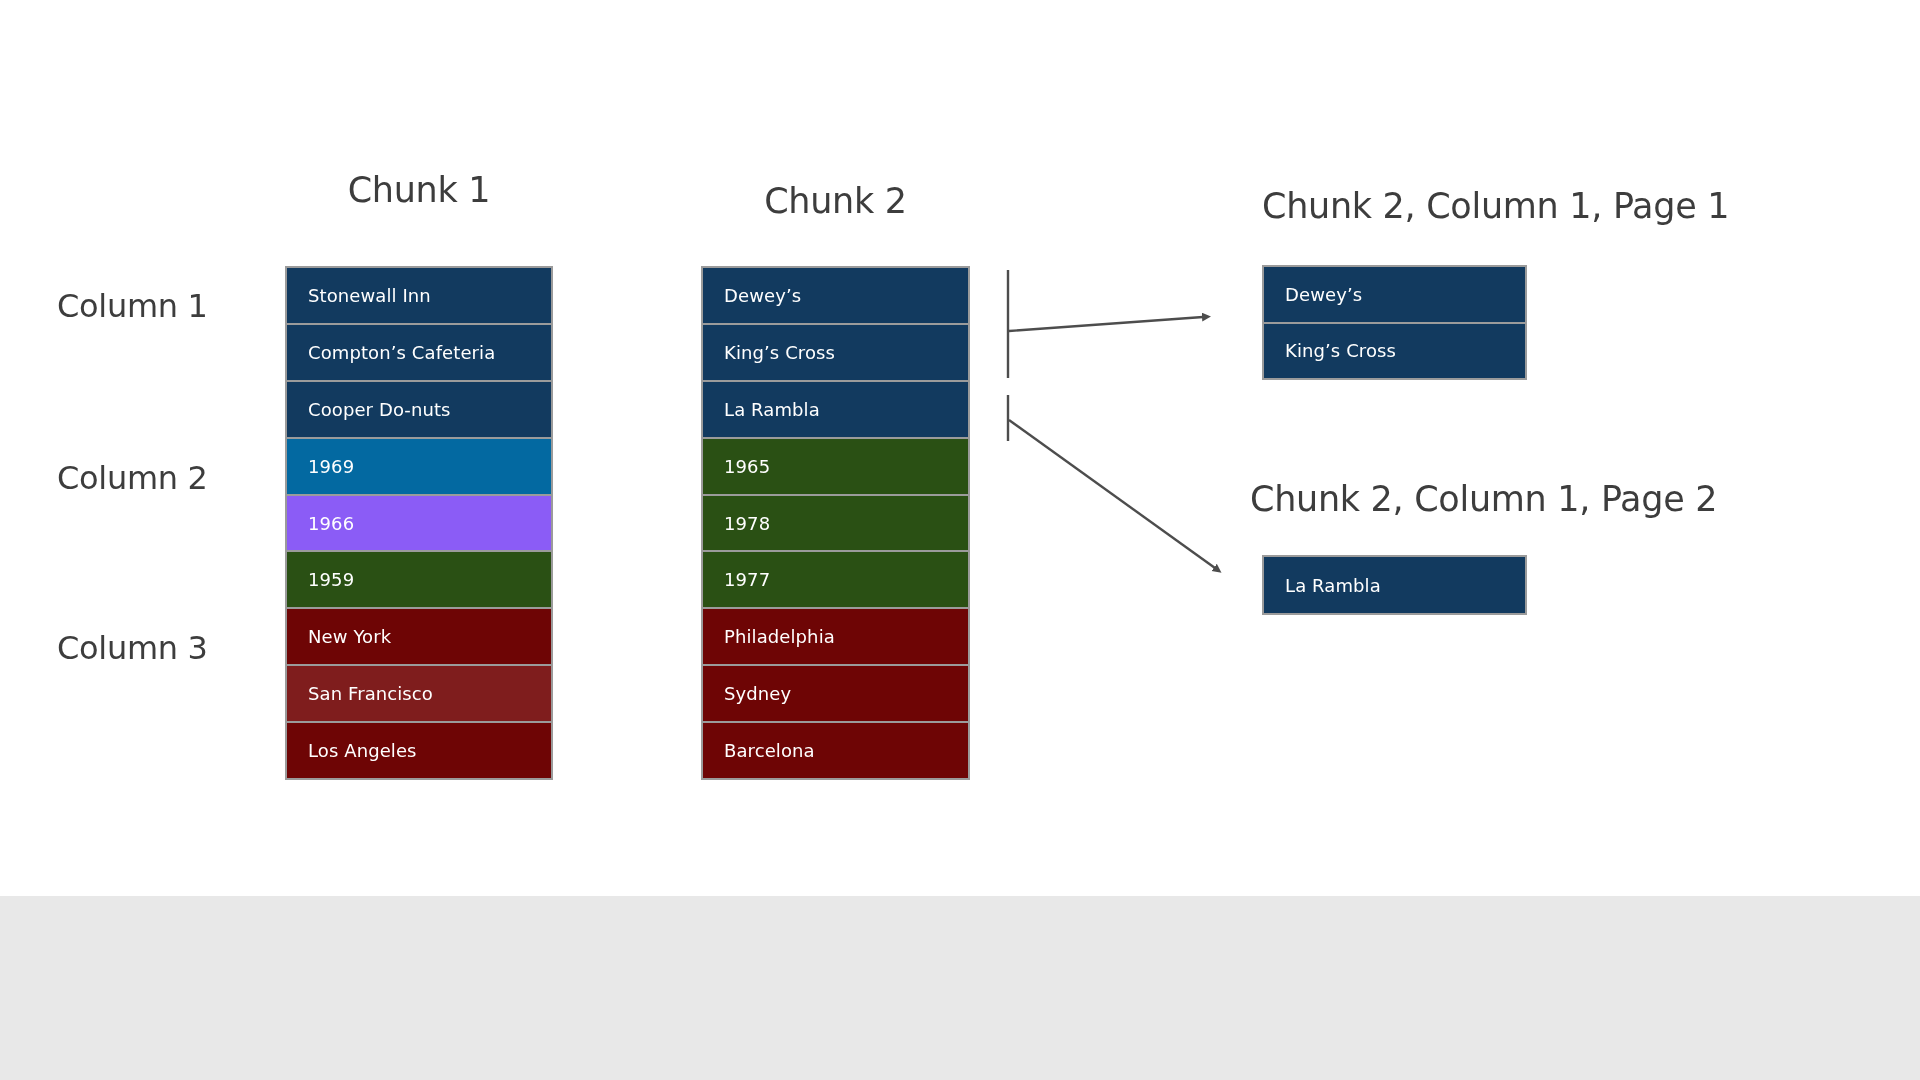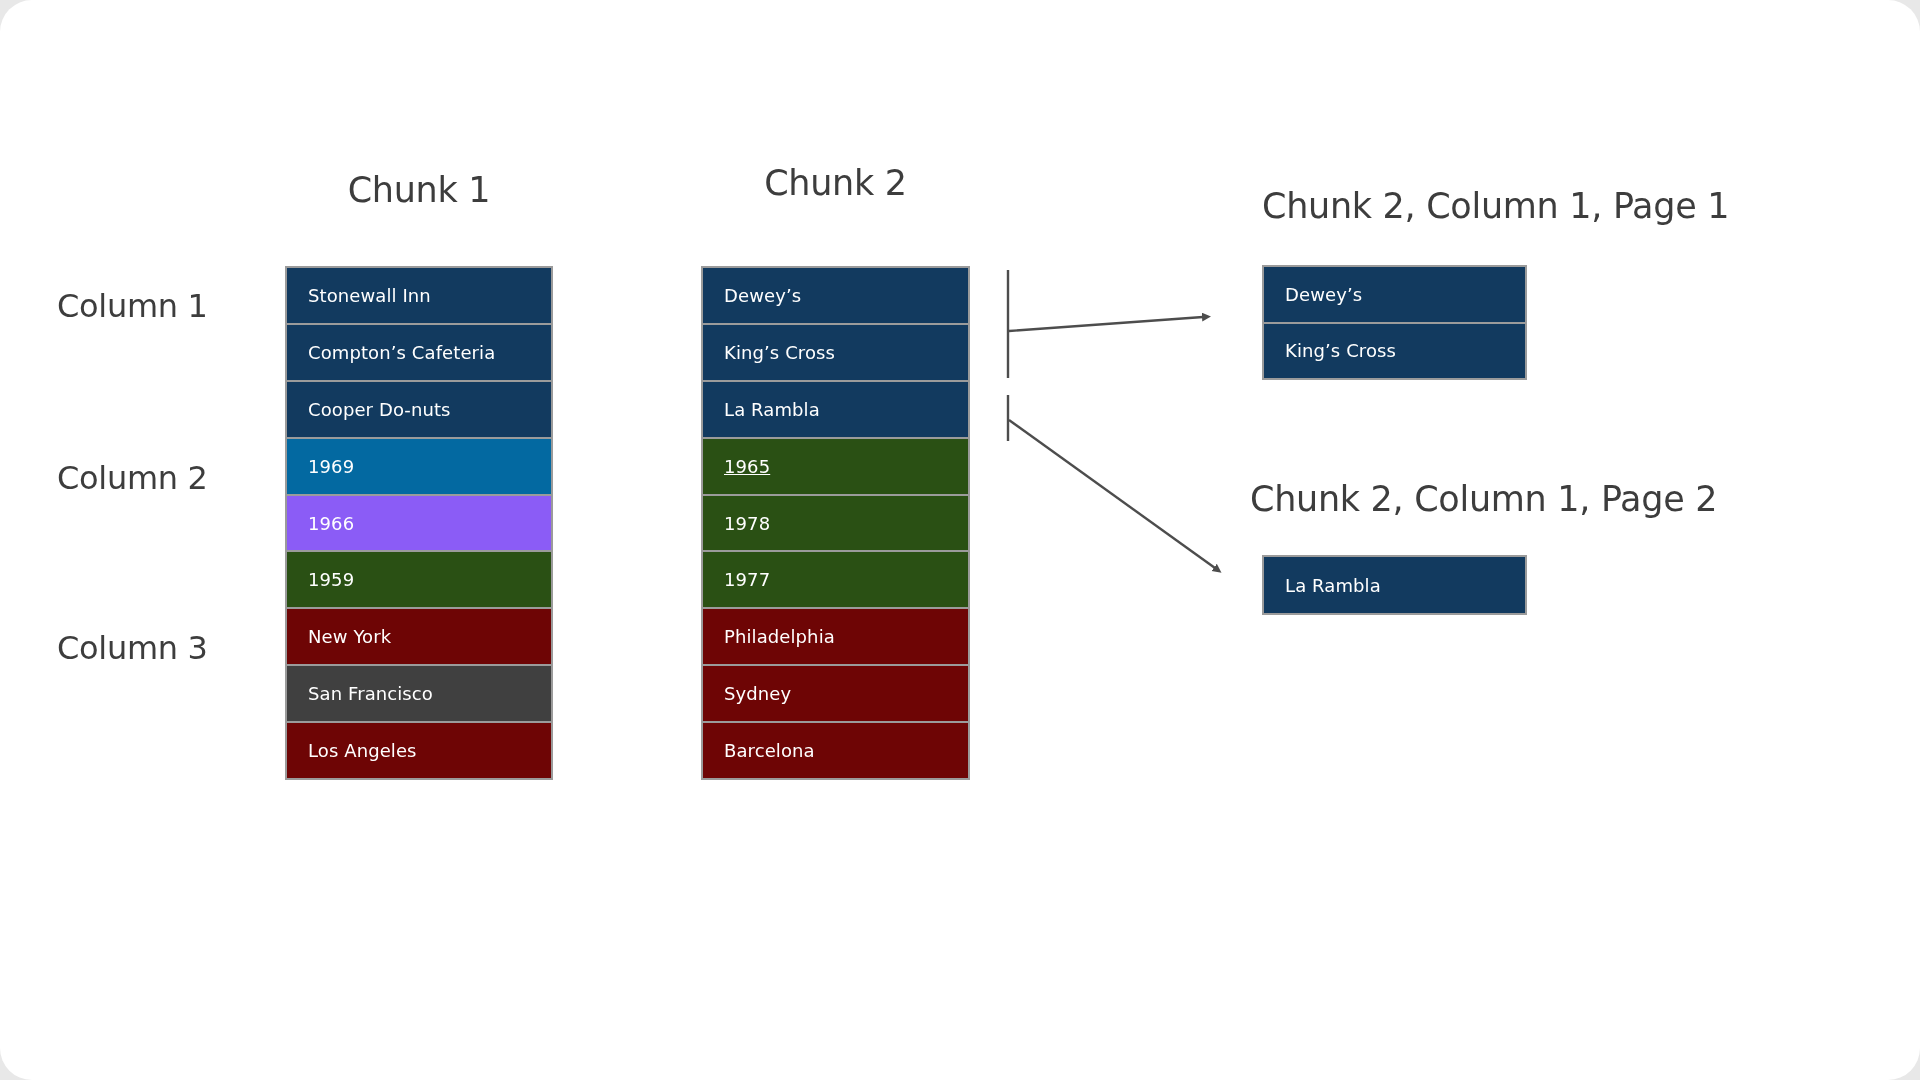--- a/index.html
+++ b/index.html
@@ -12,24 +12,23 @@
     --arrow:#4d4d4d;
     --bg:#ffffff;
   }
   html,body{margin:0;padding:0;}
   body{
     background:#e8e8e8;
     font-family:"DejaVu Sans","Liberation Sans",sans-serif;
   }
   .canvas{
     position:relative;
-    width:1920px;height:1080px;
+    width:1920px;height:896px;
     background:var(--bg);
     overflow:hidden;
-    border-radius:32px;
   }
   .title{
     position:absolute;
     font-size:35px;
     line-height:44px;
     color:var(--label);
     letter-spacing:-0.3px;
     white-space:nowrap;
   }
   .title.centered{text-align:center;}
@@ -61,21 +60,21 @@
     overflow:hidden;
     white-space:nowrap;
   }
   .cell + .cell{border-top:2px solid var(--border);}
   
   #chunk1-stack{left:285px;top:266px;width:268px;height:514px;}
   #chunk2-stack{left:701px;top:266px;width:269px;height:514px;}
   #page1-stack{left:1262px;top:265px;width:265px;height:115px;}
   #page2-stack{left:1262px;top:555px;width:265px;height:60px;}
   #chunk1-title{left:285px;width:268px;top:168px;}
-  #chunk2-title{left:701px;width:269px;top:161px;}
+  #chunk2-title{left:701px;width:269px;top:179px;}
   #page1-title{left:1262px;top:184px;}
   #page2-title{left:1244px;top:477px;margin-left:6px;}
   #collabel-1{top:284px;}
   #collabel-2{top:456px;}
   #collabel-3{top:626px;}
   .overlay{
     position:absolute;left:0;top:0;width:1920px;height:1080px;
     pointer-events:none;
   }
   .overlay line{stroke:var(--arrow);stroke-width:2.4px;}
@@ -101,29 +100,29 @@
   <div class="collabel" id="collabel-3">Column 3</div>
 
   <div class="stack" id="chunk1-stack">
       <div class="cell" style="background: rgb(18, 58, 95);">Stonewall Inn</div>
       <div class="cell" style="background: rgb(18, 58, 95);">Compton’s Cafeteria</div>
       <div class="cell" style="background: rgb(18, 58, 95);">Cooper Do-nuts</div>
       <div class="cell" style="background: #0369a1;">1969</div>
       <div class="cell" style="background: #8b5cf6;">1966</div>
       <div class="cell" style="background: rgb(42, 80, 20);">1959</div>
       <div class="cell" style="background: rgb(110, 5, 5);">New York</div>
-      <div class="cell" style="background: #404040;">San Francisco</div>
+      <div class="cell" style="background: #7f1d1d;">San Francisco</div>
       <div class="cell" style="background: rgb(110, 5, 5);">Los Angeles</div>
     </div>
 
   <div class="stack" id="chunk2-stack">
       <div class="cell" style="background: rgb(18, 58, 95);">Dewey’s</div>
       <div class="cell" style="background: rgb(18, 58, 95);">King’s Cross</div>
       <div class="cell" style="background: rgb(18, 58, 95);">La Rambla</div>
-      <div class="cell" style="background: rgb(42, 80, 20); text-decoration: underline;">1965</div>
+      <div class="cell" style="background: rgb(42, 80, 20);">1965</div>
       <div class="cell" style="background: rgb(42, 80, 20);">1978</div>
       <div class="cell" style="background: rgb(42, 80, 20);">1977</div>
       <div class="cell" style="background: rgb(110, 5, 5); text-align: center;">Philadelphia</div>
       <div class="cell" style="background: rgb(110, 5, 5);">Sydney</div>
       <div class="cell" style="background: rgb(110, 5, 5);">Barcelona</div>
     </div>
 
   <div class="stack" id="page1-stack">
       <div class="cell" style="background: rgb(18, 58, 95);">Dewey’s</div>
       <div class="cell" style="background: rgb(18, 58, 95);">King’s Cross</div>

